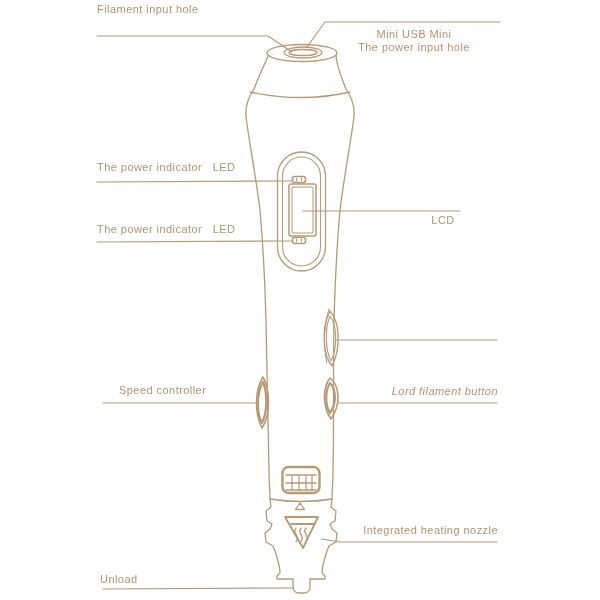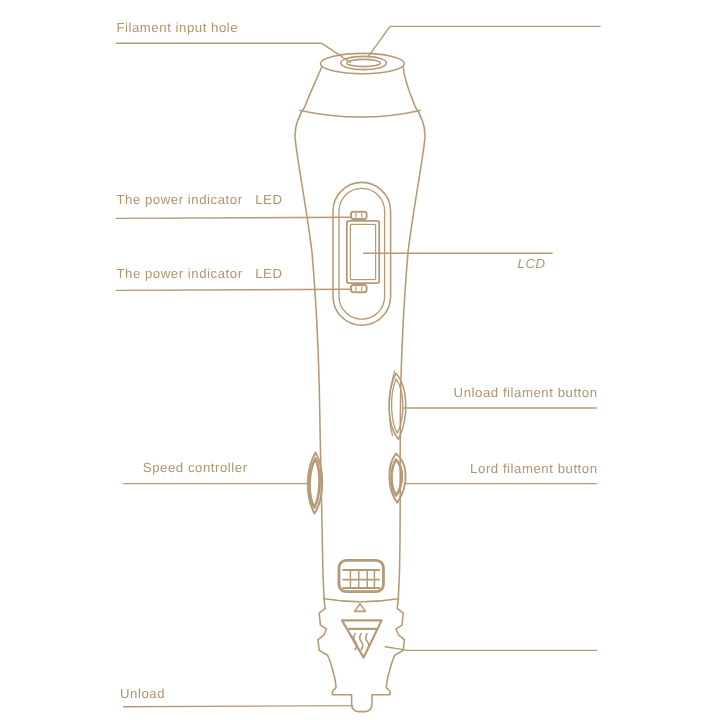--- a/index.html
+++ b/index.html
@@ -111,30 +111,31 @@
       <path d="M97,242 L292,241"></path>
       <path d="M303,211 L460,211"></path>
       <path d="M336,340 L497,340"></path>
       <path d="M338,403 L497,403"></path>
       <path d="M103,403 L258,403"></path>
       <path d="M321,539 L340,542 L497,542"></path>
       <path d="M103,589 L294,588"></path>
     </g>
   </svg>
 
-  <div class="label" style="left:97px;top:18px;">Filament input hole</div>
+  <div class="label" style="left:97px;top:3px;">Filament input hole</div>
 
+  <div class="label center" style="left:330px;top:28px;width:168px;"><span>Mini USB Mini</span><br><span>The power input hole</span></div>
 
   <div class="label" style="left:97px;top:161px;">The power indicator   LED</div>
 
   <div class="label" style="left:97px;top:223px;">The power indicator   LED</div>
 
-  <div class="label center" style="left:425px;top:214px;width:36px;font-style:italic;">LCD</div>
+  <div class="label center" style="left:425px;top:214px;width:36px;">LCD</div>
 
-  <div class="label right" style="left:340px;top:322px;width:158px;">Unload filament button</div>
 
-  <div class="label right" style="left:340px;top:385px;width:158px;">Lord filament button</div>
+  <div class="label right" style="left:340px;top:385px;width:158px;font-style:italic;">Lord filament button</div>
 
   <div class="label" style="left:103px;top:384px;margin-left:16px;">Speed controller</div>
 
+  <div class="label right" style="left:340px;top:524px;width:158px;">Integrated heating nozzle</div>
 
   <div class="label" style="left:100px;top:573px;">Unload</div>
 </div>
 
 </body></html>

